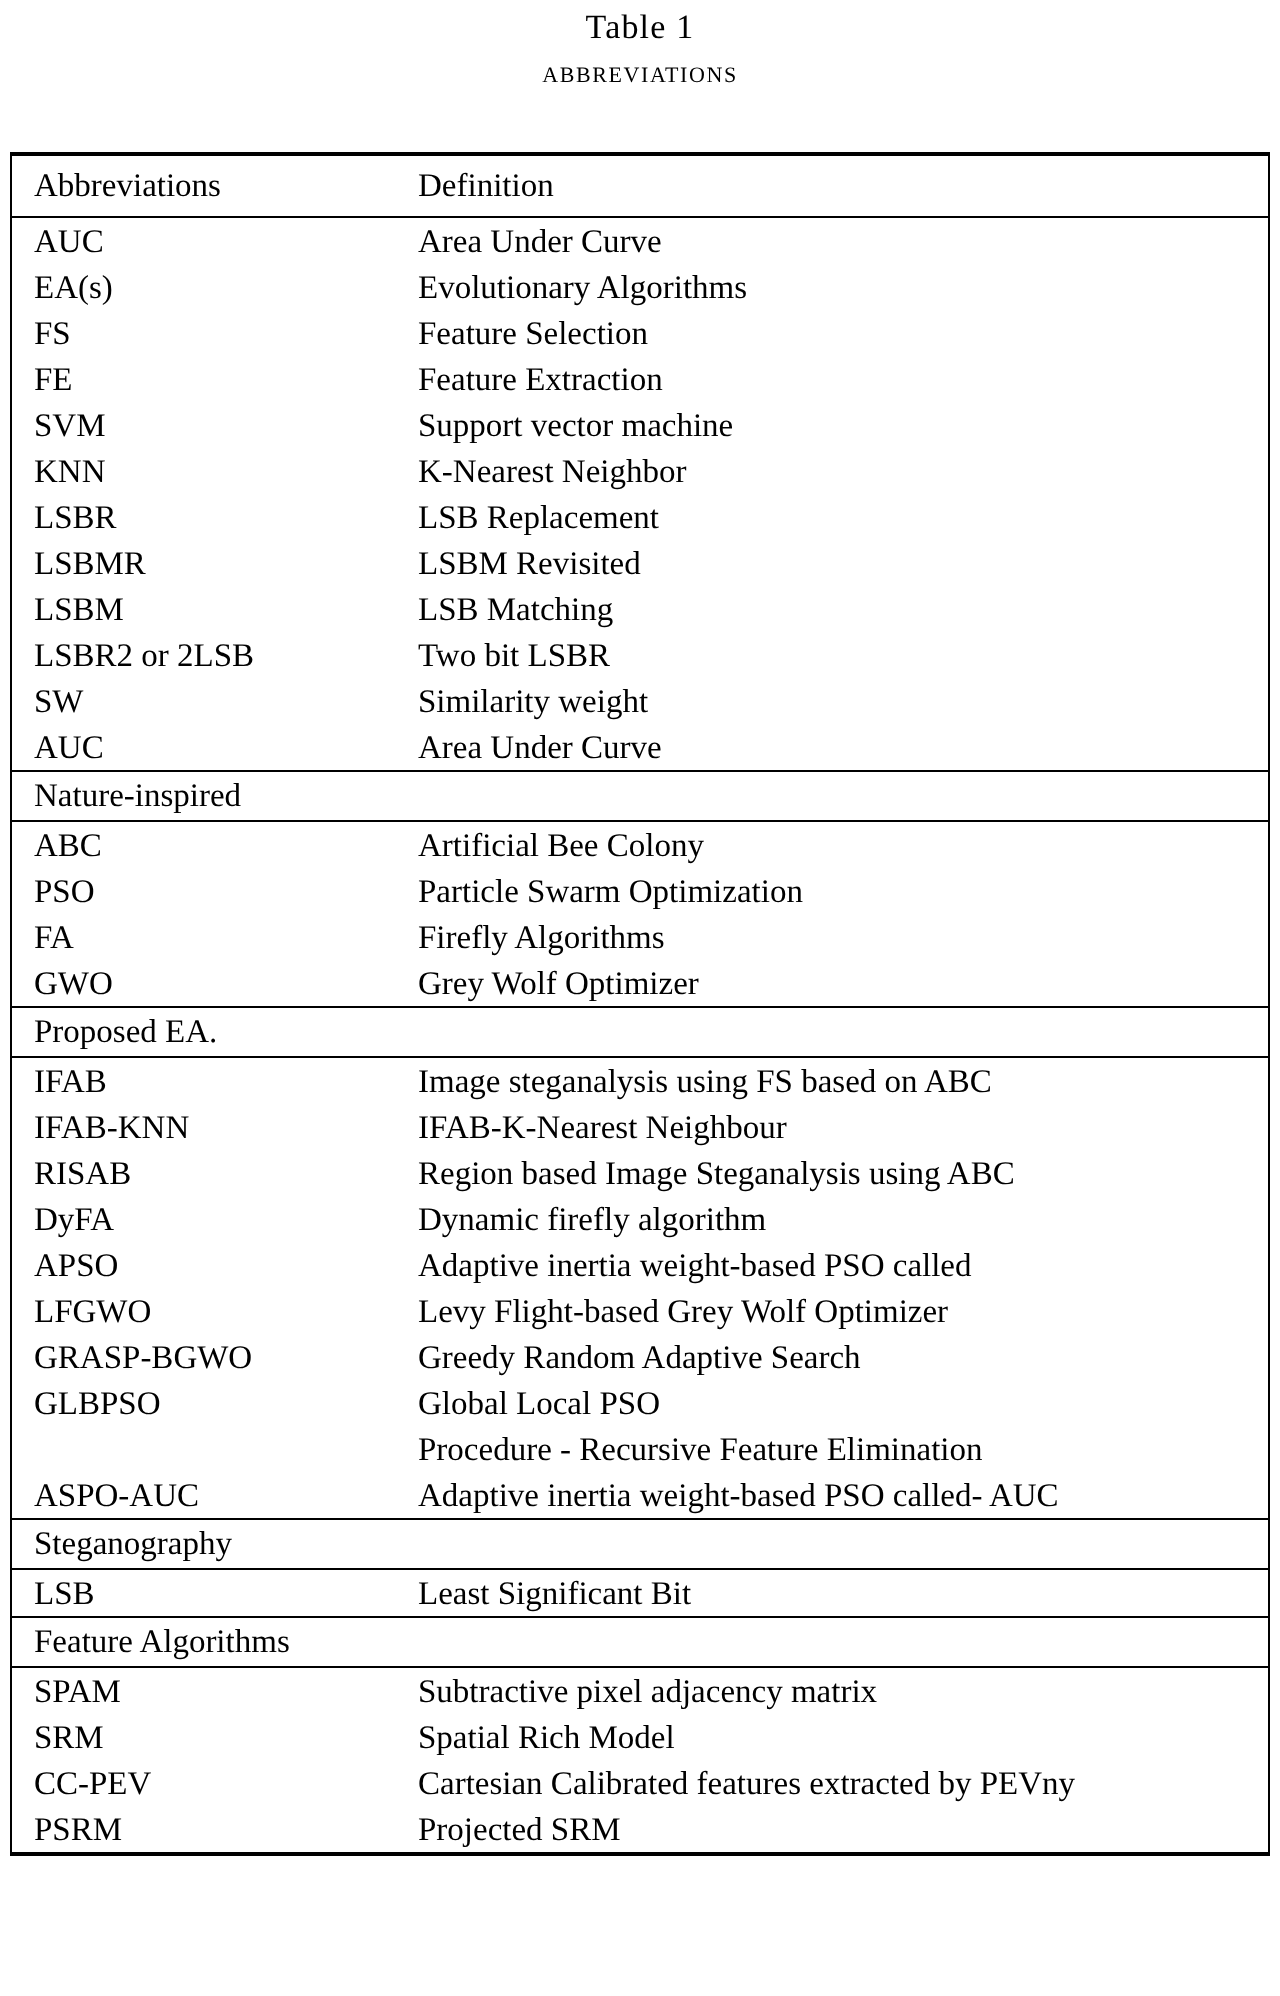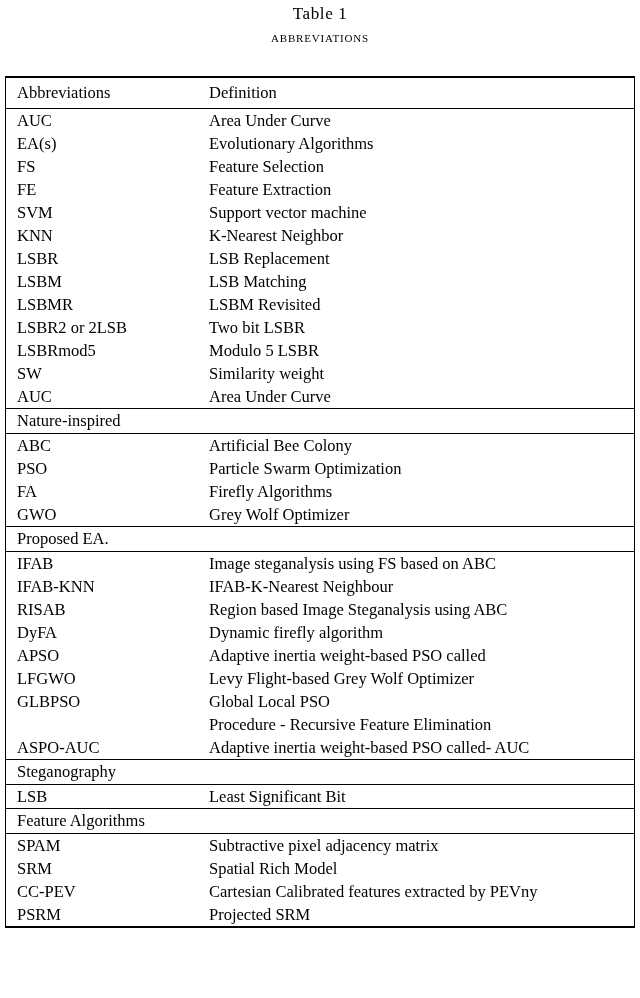--- a/index.html
+++ b/index.html
@@ -138,36 +138,32 @@
           </tr>
           <tr class="data-row">
             <td>KNN</td>
             <td class="def-cell">K-Nearest Neighbor</td>
           </tr>
           <tr class="data-row">
             <td>LSBR</td>
             <td class="def-cell">LSB Replacement</td>
           </tr>
           <tr class="data-row">
+            <td>LSBMR</td>
+            <td class="def-cell">LSBM Revisited</td>
+          </tr>
+          <tr class="data-row">
             <td>LSBM</td>
             <td class="def-cell">LSB Matching</td>
           </tr>
           <tr class="data-row">
-            <td>LSBMR</td>
-            <td class="def-cell">LSBM Revisited</td>
-          </tr>
-          <tr class="data-row">
             <td>LSBR2 or 2LSB</td>
             <td class="def-cell">Two bit LSBR</td>
           </tr>
           <tr class="data-row">
-            <td>LSBRmod5</td>
-            <td class="def-cell">Modulo 5 LSBR</td>
-          </tr>
-          <tr class="data-row">
             <td>SW</td>
             <td class="def-cell">Similarity weight</td>
           </tr>
           <tr class="data-row">
             <td>AUC</td>
             <td class="def-cell">Area Under Curve</td>
           </tr>
           <tr class="section-row">
             <td colspan="2">Nature-inspired</td>
           </tr>
@@ -206,20 +202,24 @@
             <td>DyFA</td>
             <td class="def-cell">Dynamic firefly algorithm</td>
           </tr>
           <tr class="data-row">
             <td>APSO</td>
             <td class="def-cell">Adaptive inertia weight-based PSO called</td>
           </tr>
           <tr class="data-row">
             <td>LFGWO</td>
             <td class="def-cell">Levy Flight-based Grey Wolf Optimizer</td>
+          </tr>
+          <tr class="data-row">
+            <td>GRASP-BGWO</td>
+            <td class="def-cell">Greedy Random Adaptive Search</td>
           </tr>
           <tr class="data-row">
             <td>GLBPSO</td>
             <td class="def-cell">Global Local PSO</td>
           </tr>
           <tr class="data-row">
             <td></td>
             <td class="def-cell">Procedure - Recursive Feature Elimination</td>
           </tr>
           <tr class="data-row">

